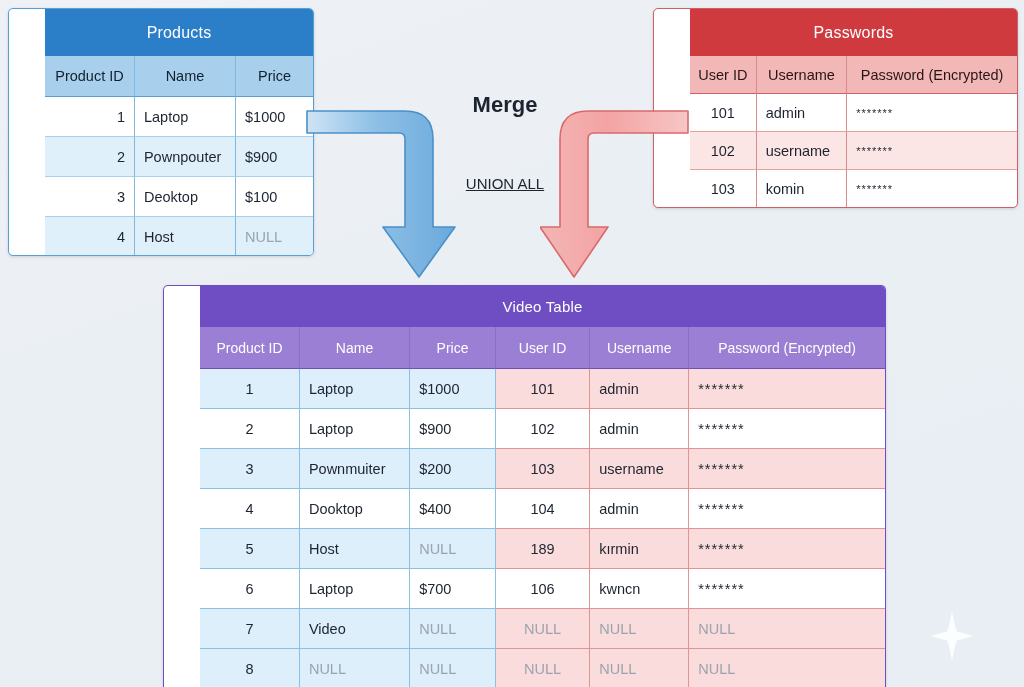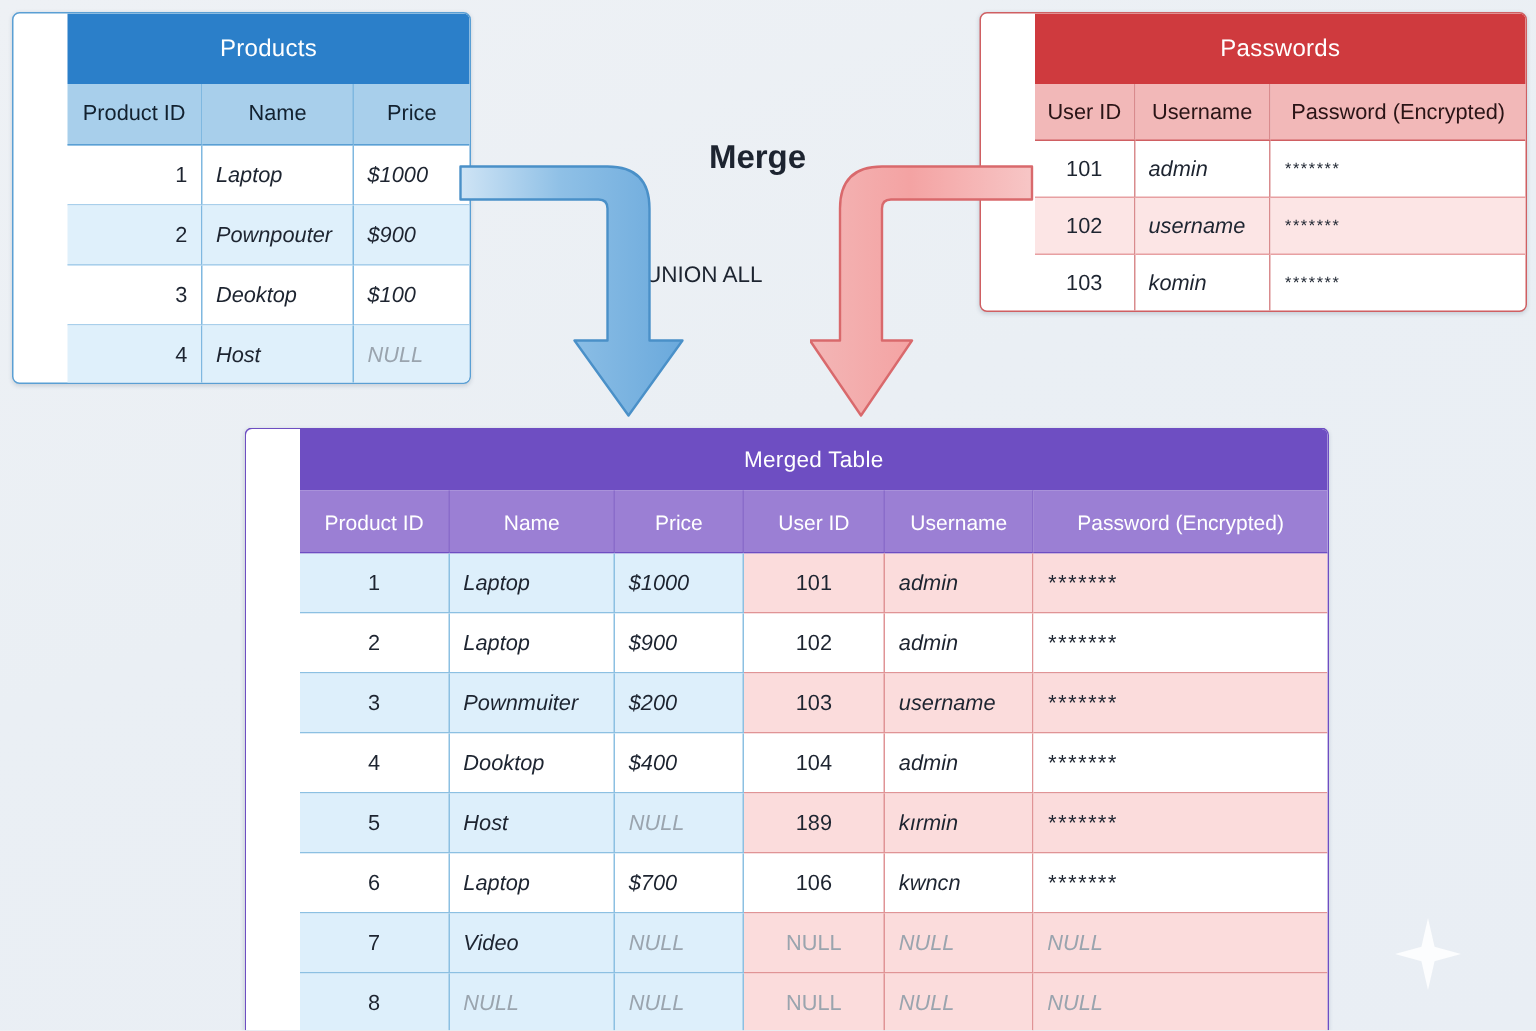--- a/index.html
+++ b/index.html
@@ -47,21 +47,21 @@
     display: flex;
     align-items: center;
     font-size: 14.5px;
     color: #1d2430;
     padding: 0 9px;
     overflow: hidden;
     white-space: nowrap;
   }
   .cell.num { justify-content: flex-end; }
   .cell.ctr { justify-content: center; }
-  .cell.lft { justify-content: flex-start; font-style: italic; }
+  .cell.lft { justify-content: flex-start; }
   .cell.null { color: #9aa4ae; }
 
   
   #products {
     left: 8px; top: 8px; width: 306px; height: 248px;
     border: 1px solid #5a9fd4;
     background: #ffffff;
   }
   #products .title { height: 47px; background: #2b7fc9; }
   #products .hdr .cell {
@@ -148,23 +148,24 @@
     width: 130px;
     text-align: center;
     font-size: 22px;
     font-weight: bold;
     color: #1d2430;
   }
   #union-label {
     position: absolute;
     left: 430px; top: 175px;
     width: 150px;
-    text-align: left;
+    text-align: center;
     font-size: 15px;
     color: #1d2430;
+    text-decoration: underline;
   }
 
   
   .arrow-svg { position: absolute; pointer-events: none; }
   #arrow-blue { left: 305px; top: 105px; }
   #arrow-red  { left: 540px; top: 105px; }
 
   
   #sparkle {
     position: absolute;
@@ -272,21 +273,21 @@
              L 0,122
              L 34,172
              L 68,122
              L 48,122
              L 48,34
              Q 48,28 54,28
              L 148,28 Z" fill="url(#gr)" stroke="#d9696c" stroke-width="1.6" stroke-linejoin="round"></path>
   </svg>
 
   <div class="tbl" id="merged">
-    <div class="title">Merged Table</div>
+    <div class="title">Video Table</div>
     <div class="row hdr">
       <div class="cell cw1">Product ID</div>
       <div class="cell cw2">Name</div>
       <div class="cell cw3">Price</div>
       <div class="cell cw4">User ID</div>
       <div class="cell cw5">Username</div>
       <div class="cell cw6">Password (Encrypted)</div>
     </div>
 
     <div class="row drow alt">

